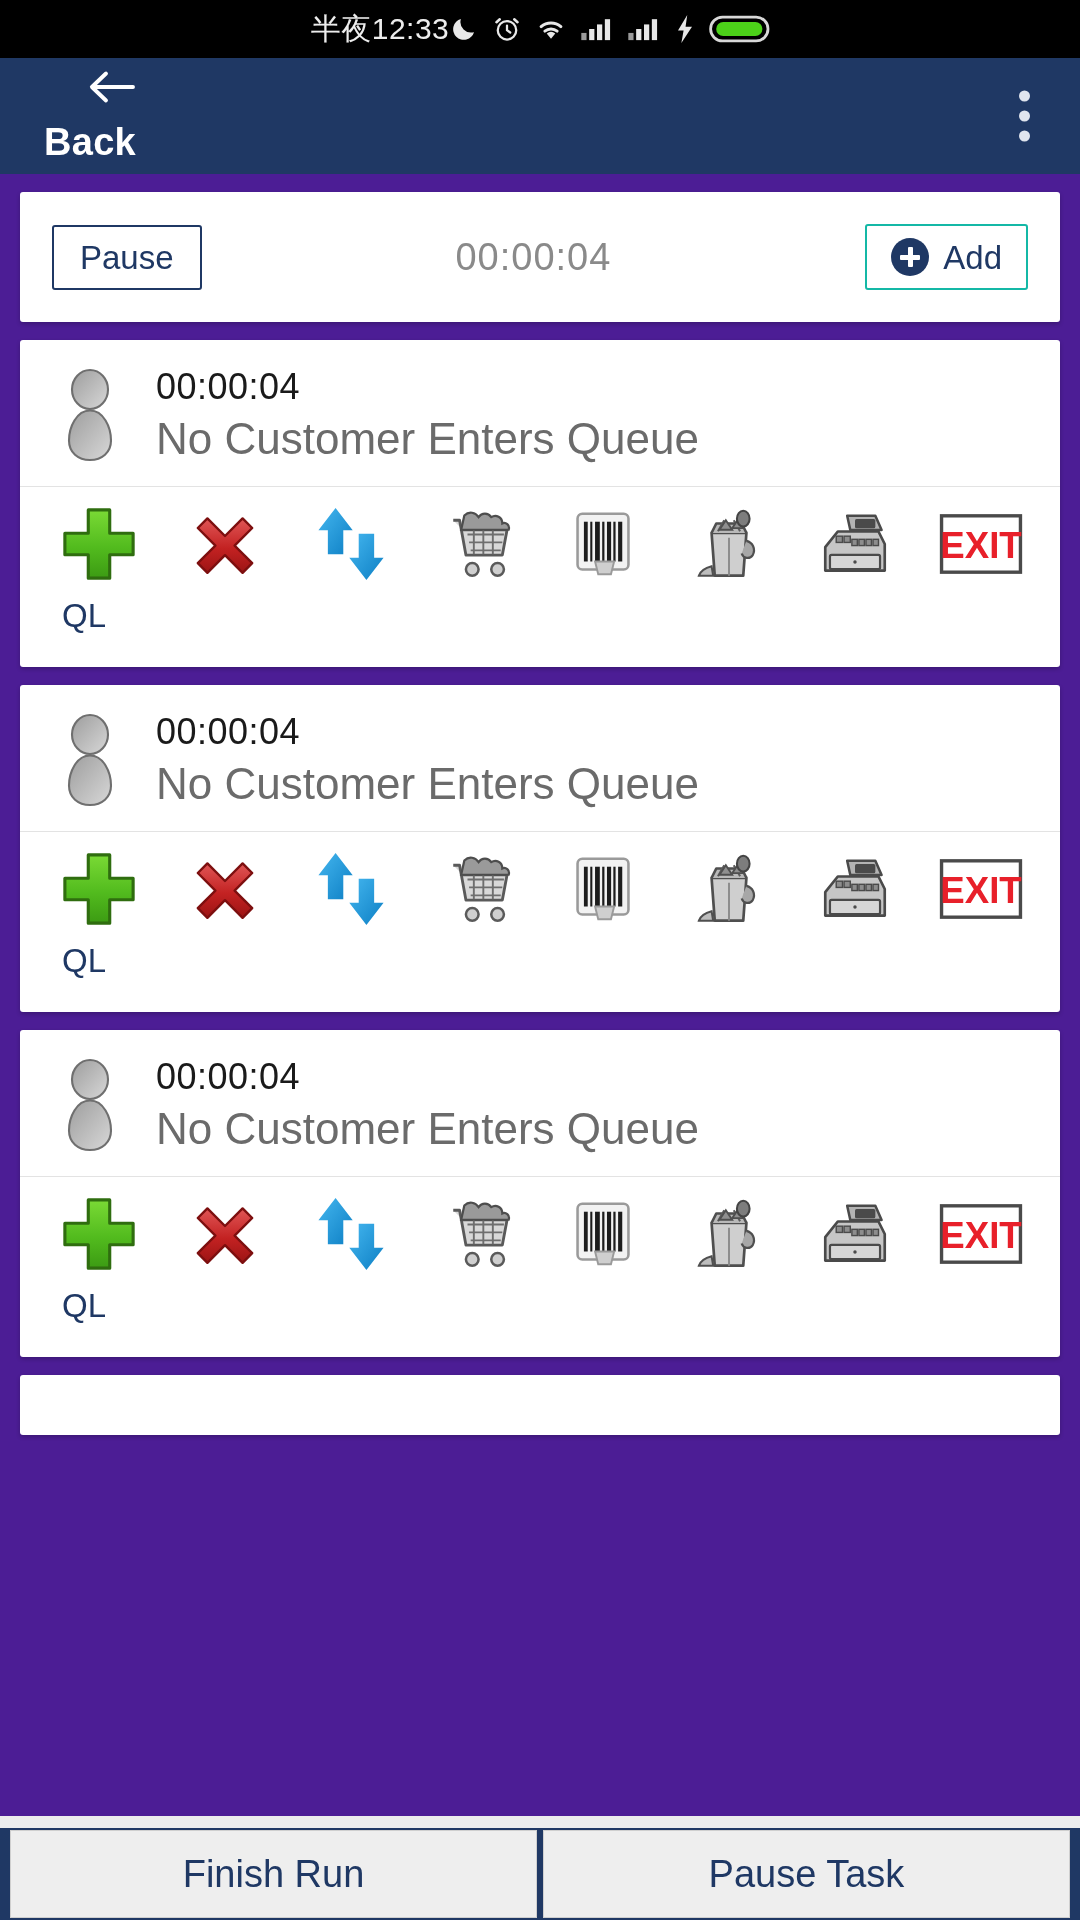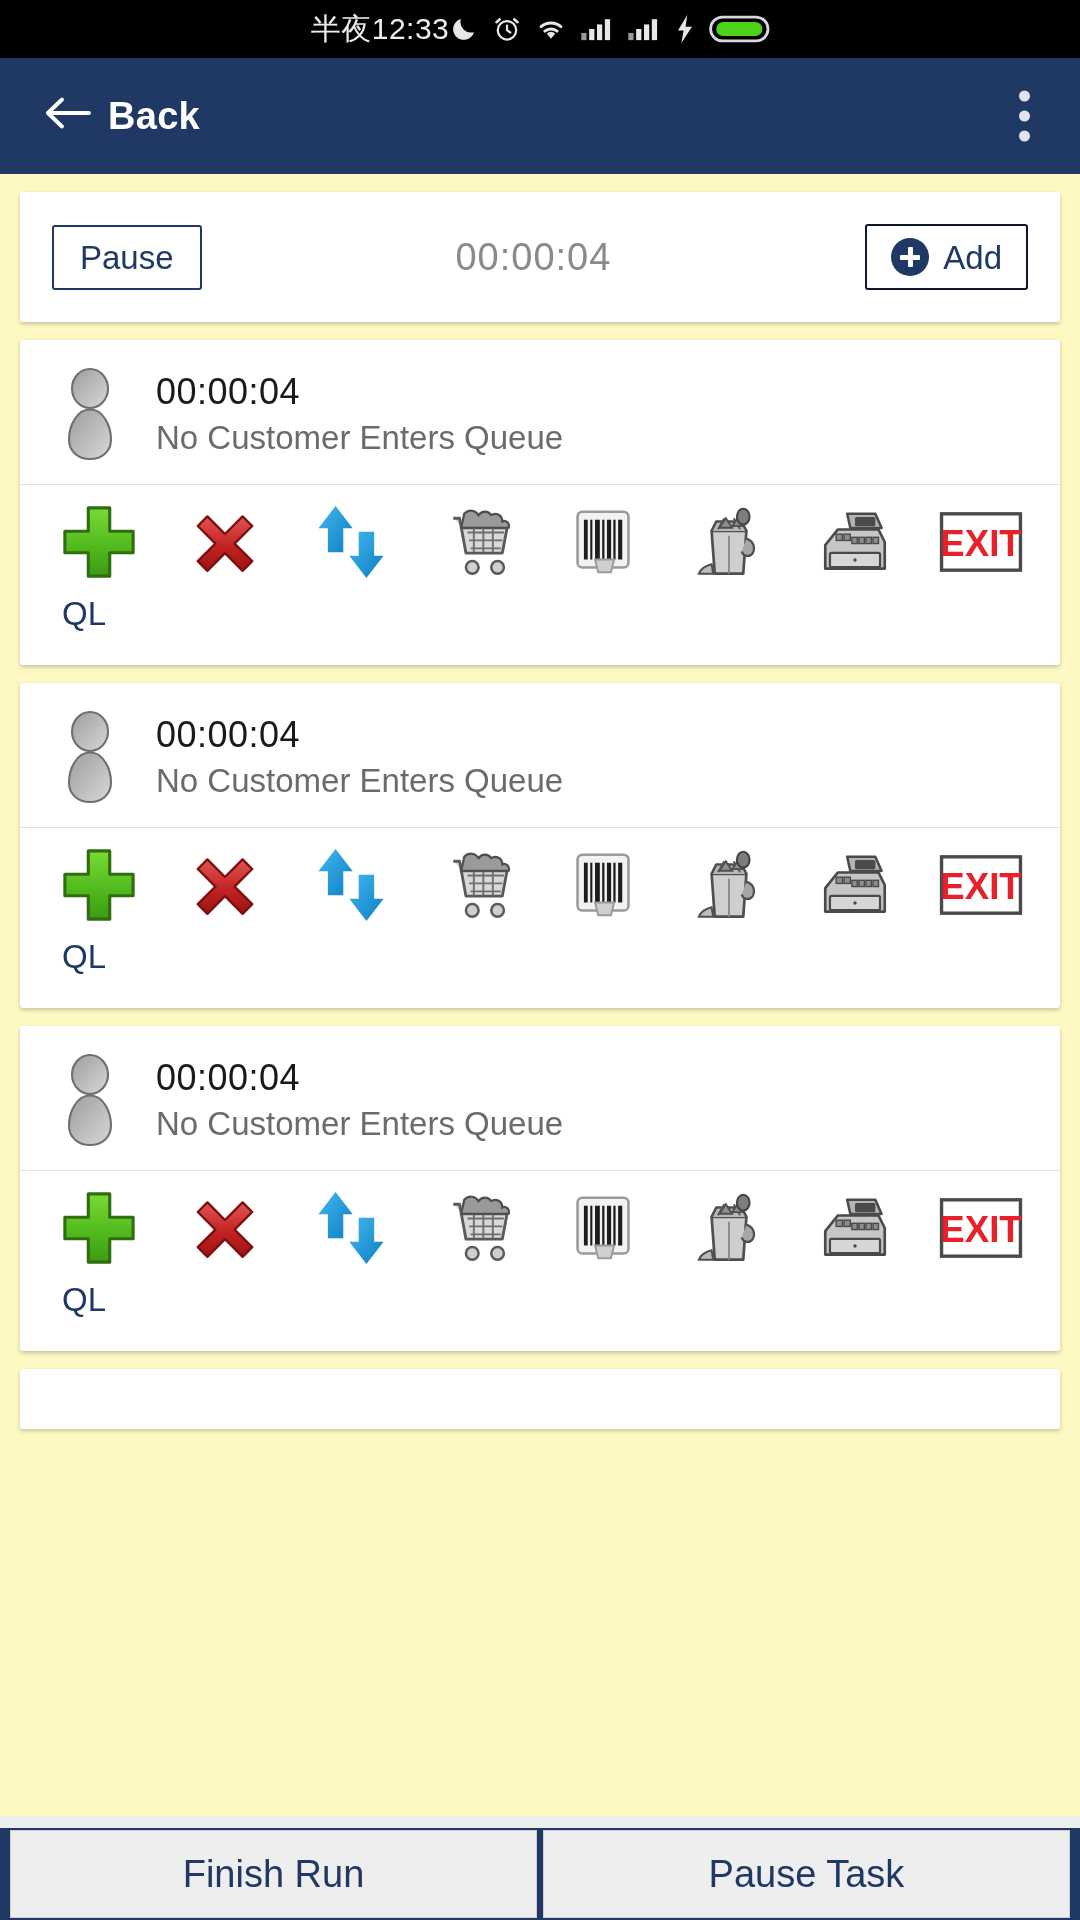--- a/index.html
+++ b/index.html
@@ -20,77 +20,77 @@
   .status-time { font-size:30px; letter-spacing:.5px; color:#ededed; }
   .status-icons { display:flex; align-items:center; gap:13px; }
   .status-icons svg { display:block; }
 
   
   .appbar {
     height:116px; background:#1f3864;
     display:flex; align-items:center; position:relative;
   }
   .back-wrap {
-    display:flex; align-items:flex-start; gap:16px;
-    padding-left:44px; cursor:pointer;
+    display:flex; align-items:flex-end; gap:16px;
+    padding-left:44px; cursor:pointer;flex-direction:column;
   }
   .back-arrow { width:48px; height:36px; }
   .back-label { color:#fff; font-size:38px; font-weight:bold; letter-spacing:.3px; }
   .appbar-title {
     position:absolute; left:0; right:0; text-align:center;
     color:#fff; font-size:42px; font-weight:bold; letter-spacing:1.4px;
     pointer-events:none;
   }
   .overflow {
     position:absolute; right:40px; top:50%; transform:translateY(-50%);
     display:flex; flex-direction:column; gap:9px; cursor:pointer;
     padding:10px;
   }
   .overflow i { display:block; width:11px; height:11px; border-radius:50%; background:#dfe4ee; }
 
   
-  .content { position:absolute; top:174px; left:0; right:0; bottom:104px; background:#fef9c3; overflow:hidden; }
+  .content { position:absolute; top:174px; left:0; right:0; bottom:104px; background:#4c1d95; overflow:hidden; }
 
   .card {
     background:#fff; margin:18px 20px;
     border-radius:3px;
     box-shadow:0 2px 4px rgba(0,0,0,.22);
   }
 
   
   .control-card { display:flex; align-items:center; padding:26px 32px; height:130px; }
   .btn-outline {
     border:2px solid #1f3864; background:#fff; color:#1f3864;
     font-size:33px; font-family:"Liberation Sans", sans-serif;
     padding:14px 26px; border-radius:3px; cursor:pointer;
     line-height:1;
   }
   .timer-main { flex:1; text-align:center; color:#8a8a8a; font-size:38px; letter-spacing:1px; }
   .btn-add {
-    border:2px solid #0f172a; background:#fff; color:#1f3864;
+    border:2px solid #14b8a6; background:#fff; color:#1f3864;
     font-size:33px; padding:12px 24px; border-radius:3px; cursor:pointer;
     display:flex; align-items:center; gap:14px; line-height:1;
   }
   .plus-badge {
     width:38px; height:38px; border-radius:50%; background:#1f3864;
     position:relative; flex:0 0 auto;
   }
   .plus-badge:before, .plus-badge:after {
     content:""; position:absolute; background:#fff; border-radius:1px;
   }
   .plus-badge:before { left:9px; right:9px; top:17px; height:5px; }
   .plus-badge:after { top:9px; bottom:9px; left:16.5px; width:5px; }
 
   
   .queue-card { margin:18px 20px; }
   .qc-head { display:flex; align-items:center; padding:26px 34px 22px 34px; gap:30px; }
   .avatar { width:72px; height:96px; flex:0 0 auto; }
   .qc-text { display:flex; flex-direction:column; gap:6px; }
   .qc-time { font-size:36px; color:#1a1a1a; letter-spacing:.5px; }
-  .qc-status { font-size:33px; color:#6b6b6b; }
+  .qc-status { font-size:44px; color:#6b6b6b; }
   .qc-divider { height:1px; background:#e3e3e3; }
   .qc-icons {
     display:flex; align-items:flex-start; justify-content:space-between;
     padding:14px 36px 4px 36px;
   }
   .ico { width:86px; height:86px; cursor:pointer; display:flex; align-items:center; justify-content:center; }
   .ico svg { display:block; }
   .qc-ql { font-size:33px; color:#1f3864; padding:6px 0 32px 42px; }
 
   

